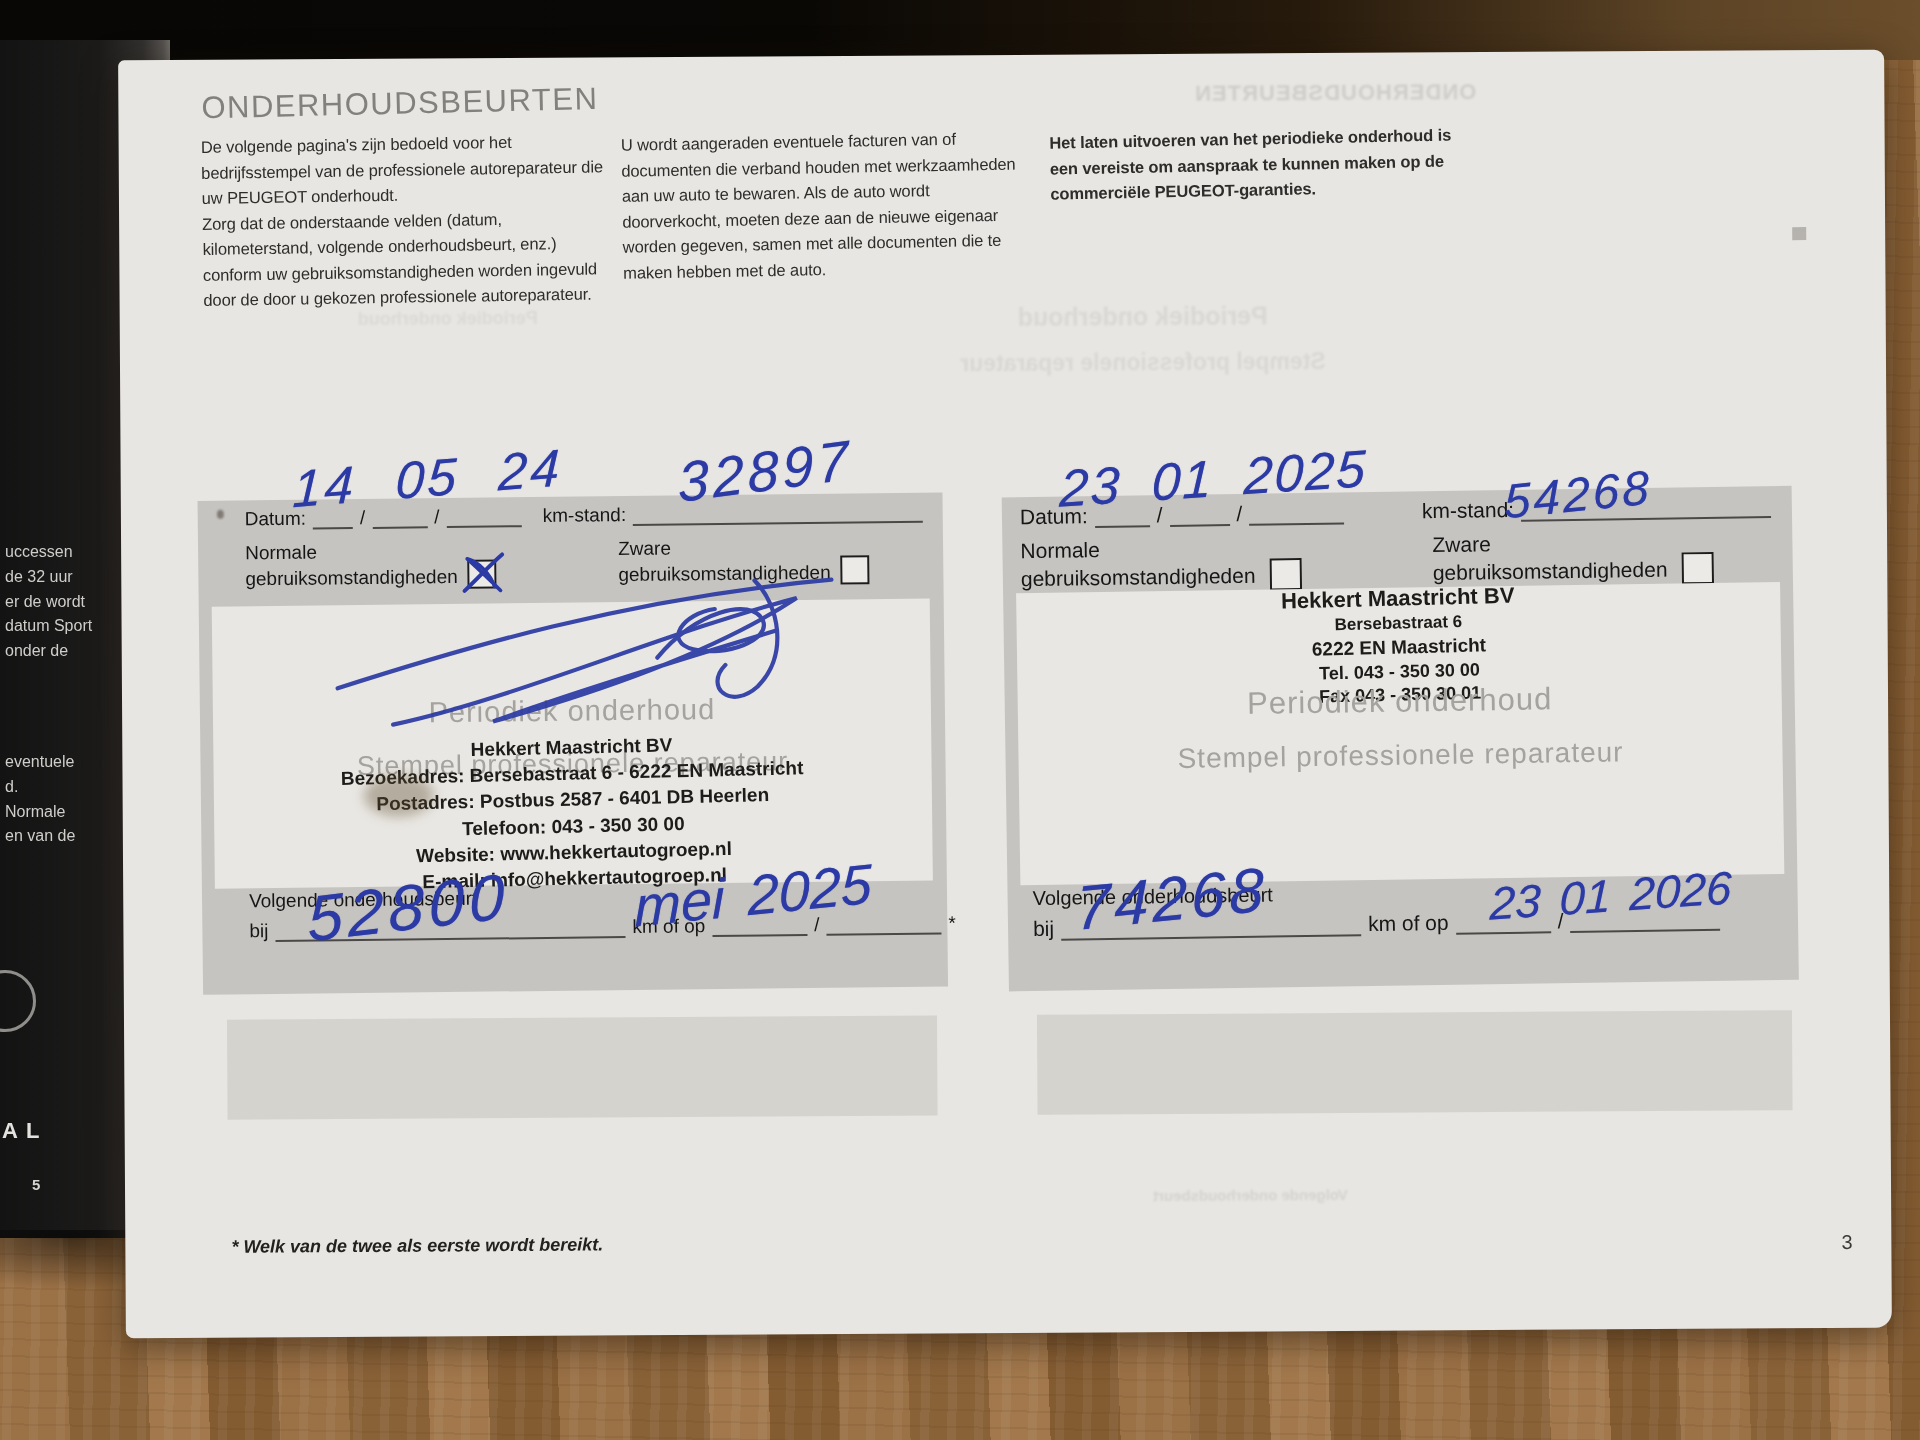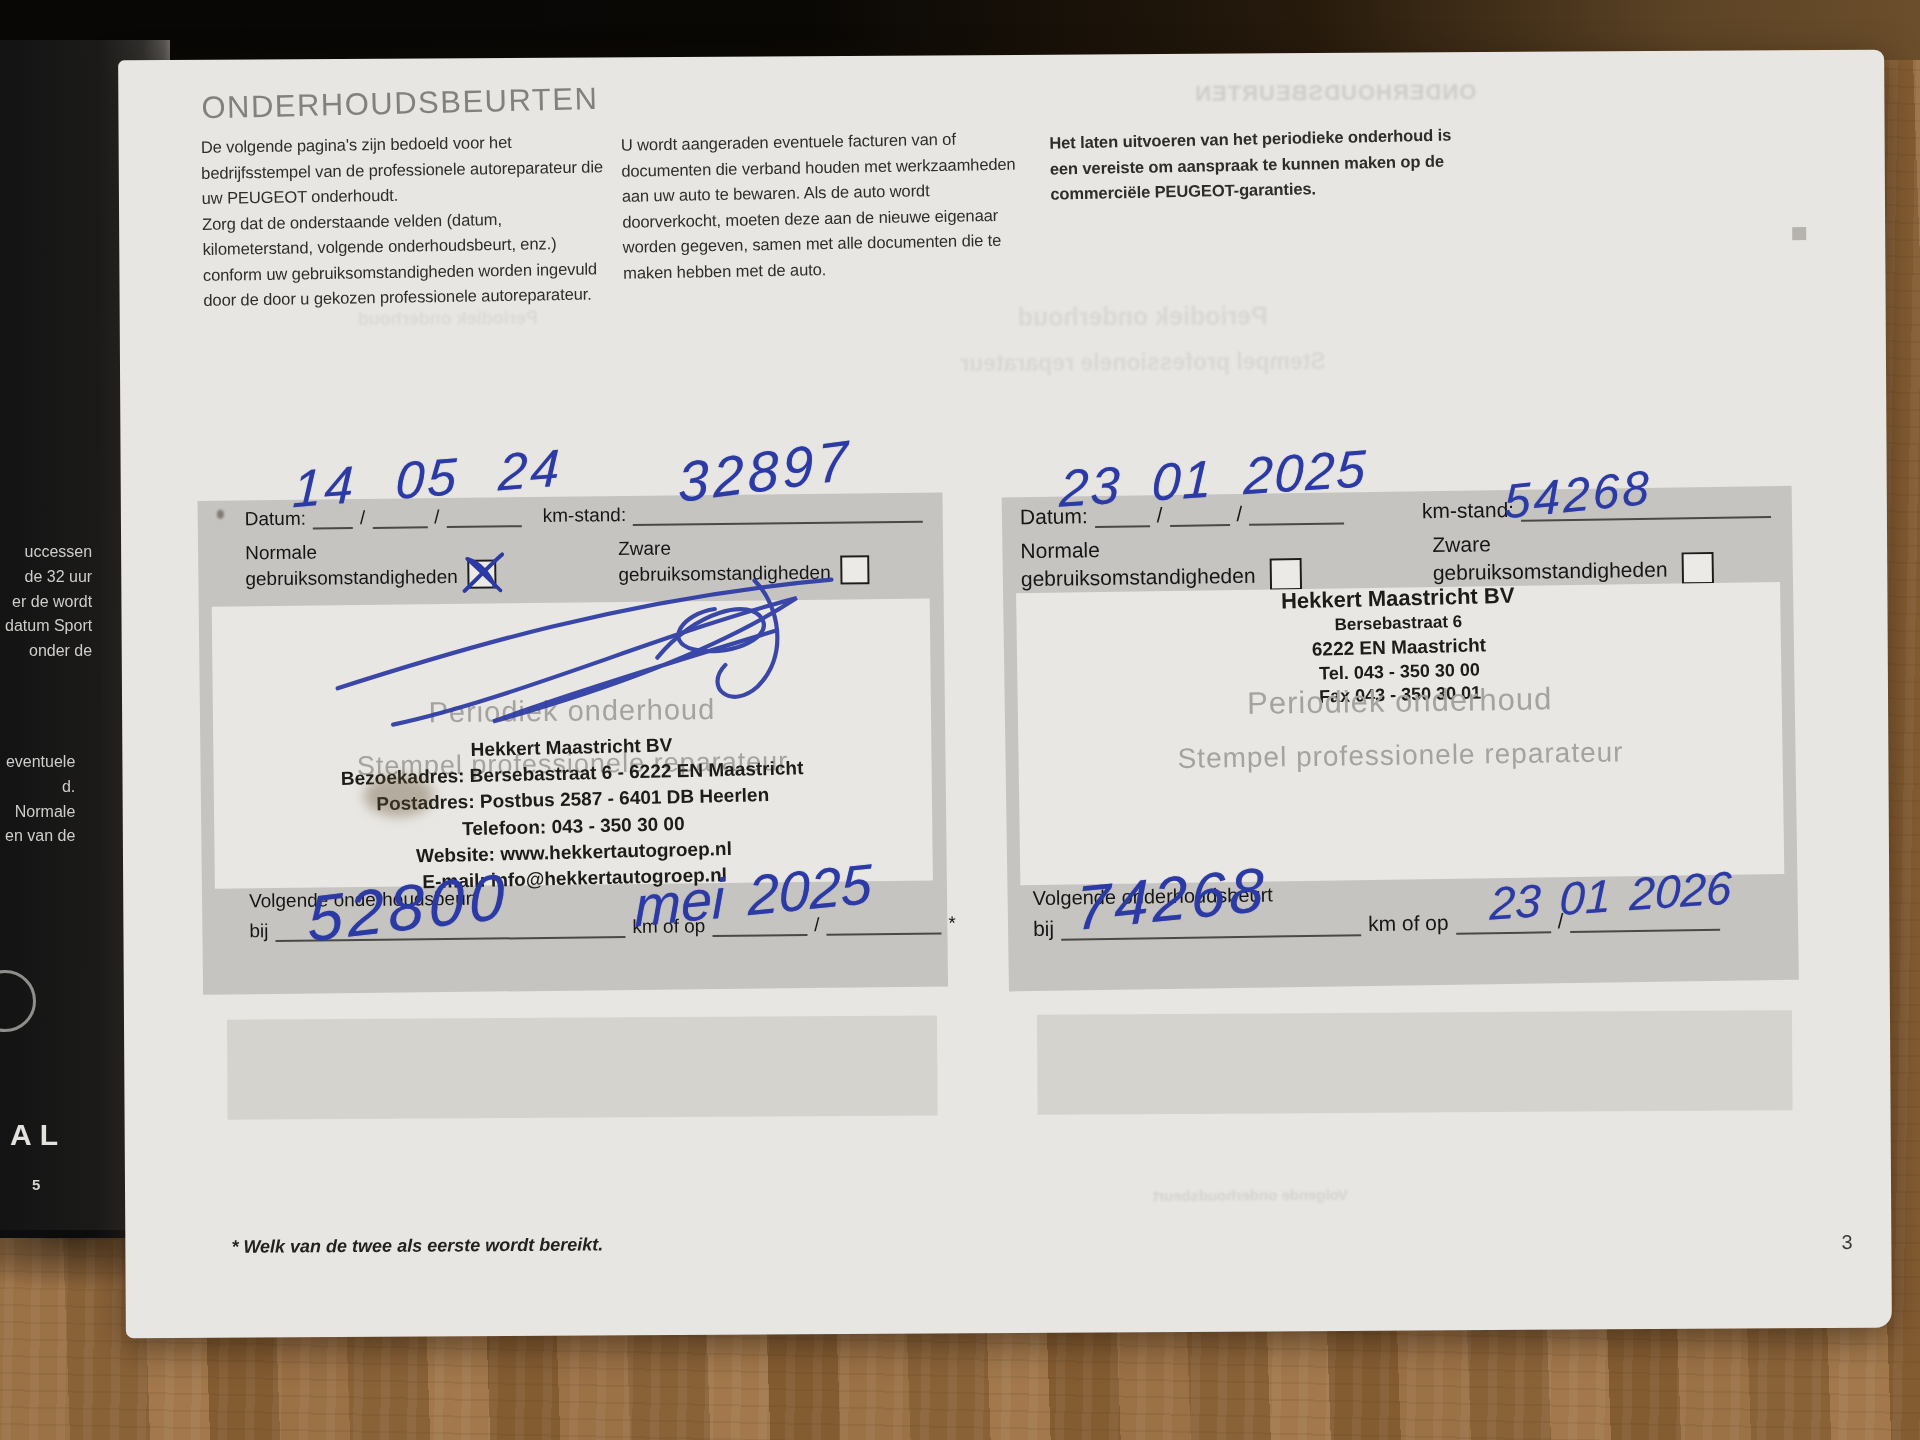--- a/index.html
+++ b/index.html
@@ -9,24 +9,24 @@
       repeating-linear-gradient(91deg, rgba(255,255,255,.05) 0 9px, rgba(0,0,0,0) 9px 27px),
       repeating-linear-gradient(88deg, #9b7146 0 70px, #8a6238 70px 150px, #a2784c 150px 210px, #845c32 210px 280px);
   }
   .wood-grain{position:absolute;inset:0;background:repeating-linear-gradient(1.2deg, transparent 0 15px, rgba(70,45,20,.09) 15px 17px);}
   .topstrip{position:absolute;left:0;top:0;width:100%;height:60px;
     background:linear-gradient(90deg,#080706 0%,#0a0805 42%,#261a0c 68%,#5d4426 88%,#6b4e2b 100%);}
   .booklet{position:absolute;left:0;top:40px;width:170px;height:1198px;
     background:linear-gradient(90deg,#131313 0%,#1c1b1a 58%,#32302e 84%,#54514e 96%,#6e6a66 100%);}
   .booklet-shadow{position:absolute;left:0;top:1230px;width:230px;height:60px;
     background:radial-gradient(ellipse at 30% 10%, rgba(0,0,0,.55), transparent 70%);}
-  .bk-frag{position:absolute;left:5px;color:#cfcecb;font-size:16px;line-height:1.55;text-align:right;}
+  .bk-frag{position:absolute;left:5px;color:#cfcecb;font-size:16px;line-height:1.55;}
   .bk-frag .ln{display:block;white-space:nowrap;}
   .bk-logo{position:absolute;left:-26px;top:930px;width:56px;height:56px;border:3px solid #b9b7b3;border-radius:50%;opacity:.75;}
-  .bk-big{position:absolute;left:10px;top:1078px;color:#e4e2de;font-size:30px;font-weight:bold;letter-spacing:8px;}
+  .bk-big{position:absolute;left:2px;top:1078px;color:#e4e2de;font-size:22px;font-weight:bold;letter-spacing:8px;}
   .bk-small{position:absolute;left:32px;top:1136px;color:#d6d4d0;font-size:15px;font-weight:bold;}
 
   .paper{position:absolute;left:122px;top:55px;width:1766px;height:1278px;background:#e8e6e2;
     transform:rotate(-.35deg);border-radius:6px 10px 16px 8px;
     box-shadow:0 10px 34px rgba(25,15,5,.5);}
 
   .title{position:absolute;left:83px;top:27px;margin:0;font-size:31px;font-weight:500;color:#83817e;
     letter-spacing:1.5px;transform:rotate(-1deg);}
   .intro{position:absolute;top:73px;font-size:16.5px;line-height:1.55;color:#2e2d2b;letter-spacing:-.1px;}
   .intro p{margin:0;}

